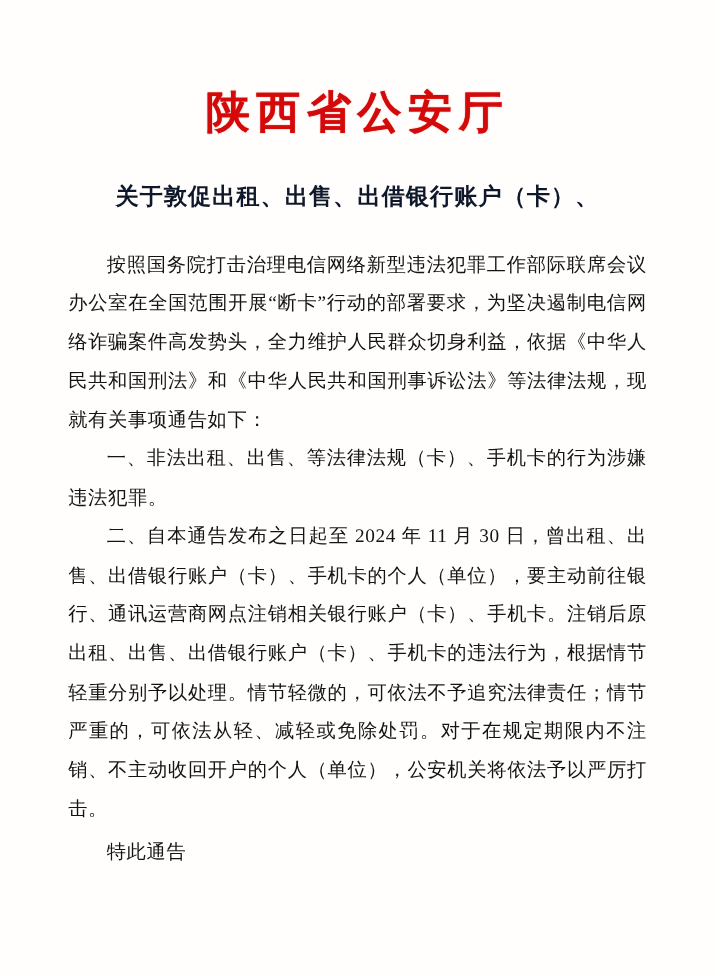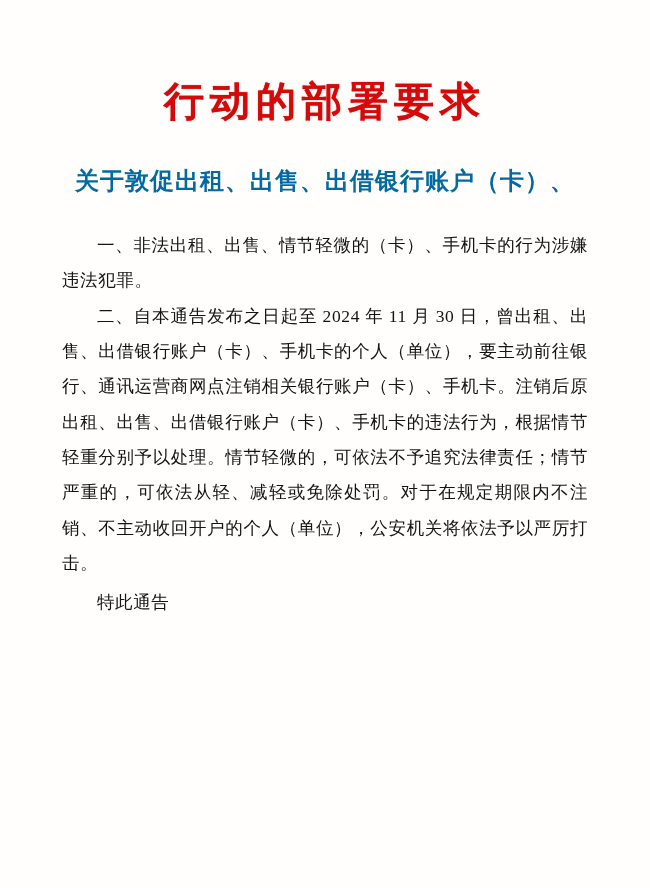--- a/index.html
+++ b/index.html
@@ -30,24 +30,24 @@
     font-size: 40px;
     letter-spacing: 6px;
     line-height: 1.2;
     margin-top: 18px;
     margin-bottom: 34px;
     text-shadow: 0 0 1px #d40a0a;
   }
   .doc-title {
     text-align: center;
     font-weight: bold;
-    font-size: 24px;
+    font-size: 21px;
     line-height: 1.75;
     letter-spacing: 1px;
-    color: #0369a1;
+    color: #0f172a;
     margin-bottom: 26px;
   }
   .doc-title .title-line {
     display: block;
   }
   .body-text {
     font-size: 17.5px;
     line-height: 2.02;
     letter-spacing: 0.6px;
     text-align: justify;
@@ -60,25 +60,26 @@
   }
   .closing {
     margin-top: 4px;
   }
 </style>
 </head>
 <body>
 
 <div class="page">
 
-  <div class="masthead">行动的部署要求</div>
+  <div class="masthead">陕西省公安厅</div>
 
   <div class="doc-title">
     <span class="title-line">关于敦促出租、出售、出借银行账户（卡）、</span>
   </div>
 
   <div class="body-text">
-    <p class="para">一、非法出租、出售、情节轻微的（卡）、手机卡的行为涉嫌违法犯罪。</p>
+    <p class="para">按照国务院打击治理电信网络新型违法犯罪工作部际联席会议办公室在全国范围开展“断卡”行动的部署要求，为坚决遏制电信网络诈骗案件高发势头，全力维护人民群众切身利益，依据《中华人民共和国刑法》和《中华人民共和国刑事诉讼法》等法律法规，现就有关事项通告如下：</p>
+    <p class="para">一、非法出租、出售、等法律法规（卡）、手机卡的行为涉嫌违法犯罪。</p>
     <p class="para">二、自本通告发布之日起至 2024 年 11 月 30 日，曾出租、出售、出借银行账户（卡）、手机卡的个人（单位），要主动前往银行、通讯运营商网点注销相关银行账户（卡）、手机卡。注销后原出租、出售、出借银行账户（卡）、手机卡的违法行为，根据情节轻重分别予以处理。情节轻微的，可依法不予追究法律责任；情节严重的，可依法从轻、减轻或免除处罚。对于在规定期限内不注销、不主动收回开户的个人（单位），公安机关将依法予以严厉打击。</p>
     <p class="para closing">特此通告</p>
   </div>
 
 </div>
 
 </body></html>

